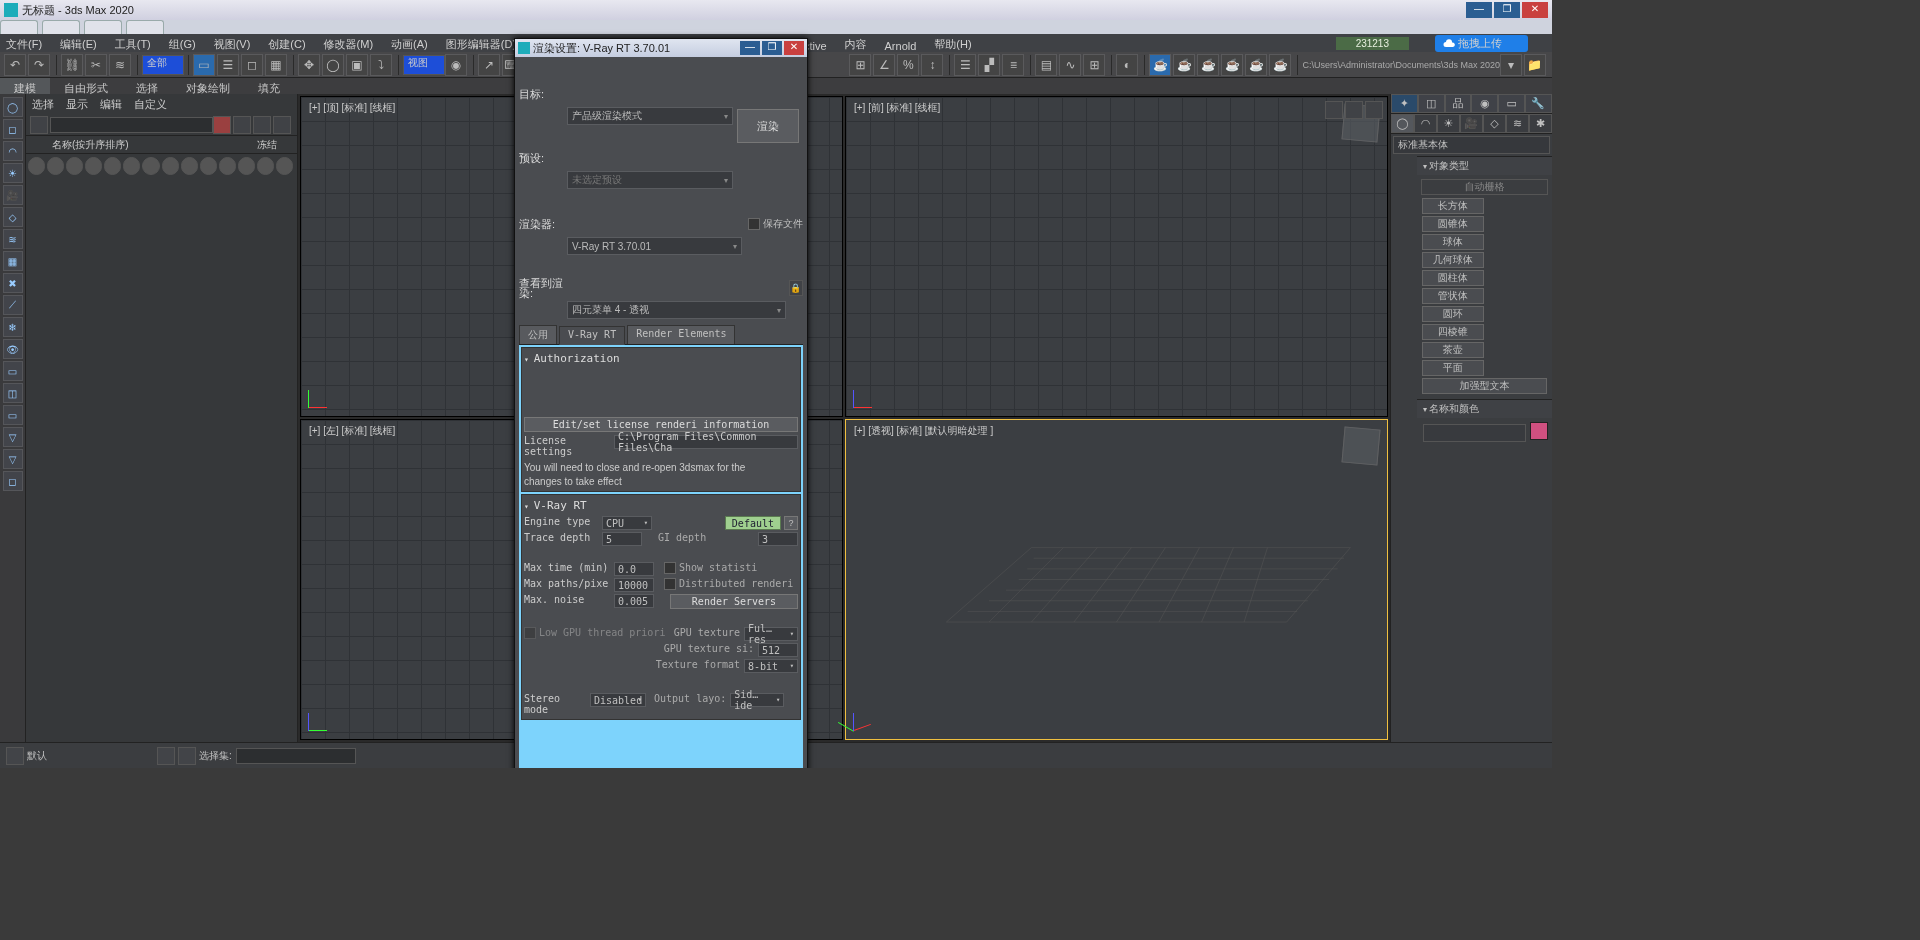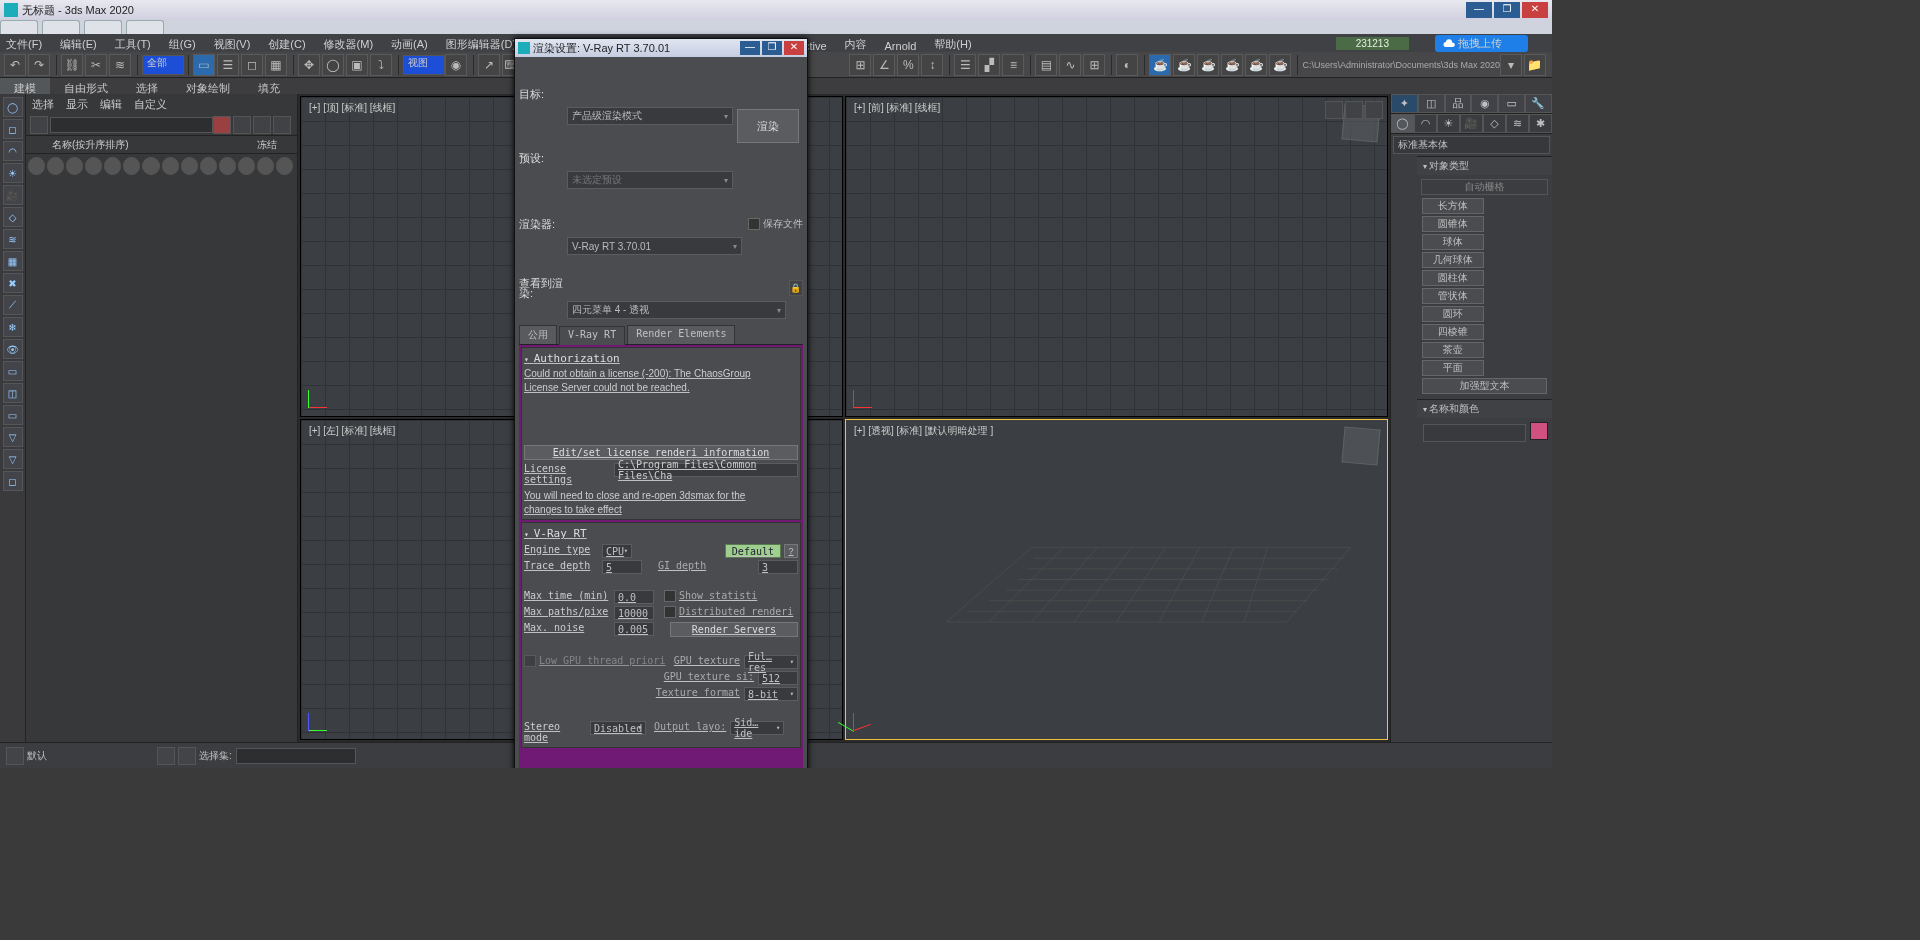--- a/index.html
+++ b/index.html
@@ -113,21 +113,21 @@
 #dlg .drow .dsel{flex:1;height:18px;background:#383a3e;border:1px solid #5a5c60;color:#bbb;padding:0 4px;font-size:10px;display:flex;align-items:center;position:relative;margin-top:44px;}
 #dlg .drow .dsel::after{content:"▾";position:absolute;right:4px;font-size:8px;color:#888;}
 #dlg .bigbtn{width:62px;height:34px;background:#5a5c60;border:1px solid #777;color:#ddd;display:flex;align-items:center;justify-content:center;font-size:11px;}
 #dlg .chk{width:12px;height:12px;border:1px solid #666;background:#333;margin-right:3px;}
 #dlg .lock{width:14px;height:16px;border:1px solid #555;background:#404246;margin-left:3px;display:flex;align-items:center;justify-content:center;font-size:9px;}
 
 #dlg .tabs{display:flex;margin-top:6px;border-bottom:1px solid #222;}
 #dlg .tabs div{padding:2px 8px;background:#585a5e;border:1px solid #333;border-bottom:none;margin-right:2px;font-size:10px;font-family:monospace;cursor:pointer;}
 #dlg .tabs div.a{background:#4a4c50;border-bottom:1px solid #4a4c50;position:relative;top:1px;}
 
-#dlg .scrollbody{height:540px;overflow:hidden;background:#701a75;text-decoration:underline;}
+#dlg .scrollbody{height:540px;overflow:hidden;background:#7dd3fc;}
 #dlg .sect{border:1px solid #333;margin:2px;padding:2px;background:#4a4c50;}
 #dlg .secth{font-family:monospace;font-size:11px;color:#ddd;padding:2px 0;}
 #dlg .secth::before{content:"▾ ";font-size:8px;}
 #dlg .mono{font-family:monospace;font-size:10px;color:#ccc;line-height:14px;}
 #dlg .edit{height:14px;background:#383a3e;border:1px solid #5a5c60;color:#ccc;font-family:monospace;font-size:10px;padding:0 3px;display:inline-flex;align-items:center;}
 #dlg .btn{height:15px;background:#5a5c60;border:1px solid #777;color:#ddd;font-family:monospace;font-size:10px;padding:0 4px;display:inline-flex;align-items:center;}
 #dlg .spin{width:40px;height:14px;background:#383a3e;border:1px solid #5a5c60;padding:0 3px;font-family:monospace;font-size:10px;display:inline-flex;align-items:center;}
 #dlg .defbtn{background:#9fcf8f;border:1px solid #5a7a50;color:#223;padding:0 6px;height:14px;font-family:monospace;font-size:10px;display:inline-flex;align-items:center;}
 #dlg .qbtn{width:14px;height:14px;background:#5a5c60;border:1px solid #777;font-size:9px;text-align:center;line-height:12px;}
 #dlg .frow{display:flex;align-items:flex-start;margin:2px 0;}
@@ -470,42 +470,38 @@
     <div class="tabs">
       <div>公用</div>
       <div class="a">V-Ray RT</div>
       <div>Render Elements</div>
     </div>
 
     <div class="scrollbody">
 
       <div class="sect">
         <div class="secth">Authorization</div>
-        <div class="mono">
-          <div>Could not obtain a license (-200): The ChaosGroup</div>
-          <div>License Server could not be reached.</div>
-        </div>
         <div style="height:50px"></div>
         <div class="btn" style="display:flex;justify-content:center;width:100%">Edit/set license renderi information</div>
         <div class="frow" style="margin-top:3px">
           <span class="lab" style="width:90px">License settings</span>
           <span class="edit" style="flex:1">C:\Program Files\Common Files\Cha</span>
         </div>
         <div class="mono" style="margin-top:4px">
           <div>You will need to close and re-open 3dsmax for the</div>
           <div>changes to take effect</div>
         </div>
       </div>
 
       <div class="sect">
         <div class="secth">V-Ray RT</div>
 
         <div class="frow">
           <span class="lab">Engine type</span>
-          <span class="tsel" style="width:30px">CPU</span>
+          <span class="tsel" style="width:50px">CPU</span>
           <span style="flex:1"></span>
           <span class="defbtn">Default</span>
           <span class="qbtn" style="margin-left:3px">?</span>
         </div>
         <div class="frow">
           <span class="lab">Trace depth</span>
           <span class="spin">5</span>
           <span class="lab2" style="margin-left:16px">GI depth</span>
           <span style="flex:1"></span>
           <span class="spin">3</span>

